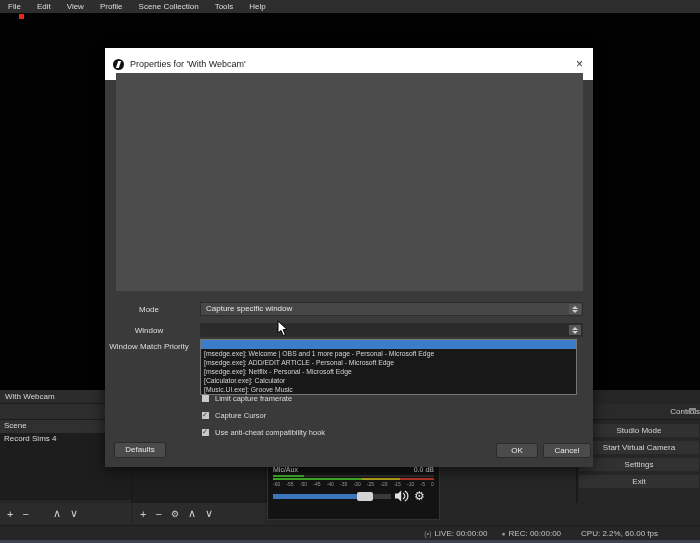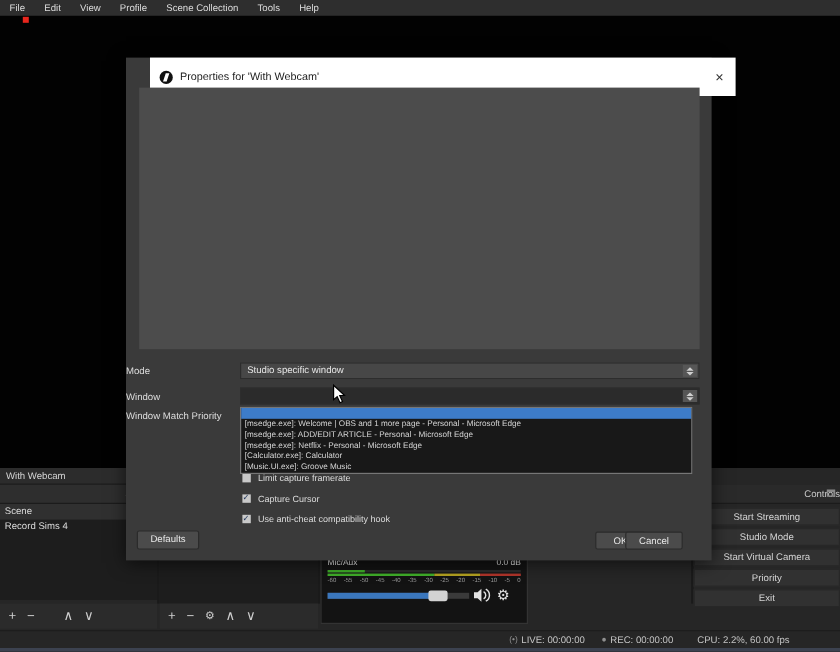--- a/index.html
+++ b/index.html
@@ -65,29 +65,29 @@
                font-size:8px; color:#c4c4c4; padding-right:42px; z-index:2; }
   #statusbar .sicon { color:#8f8f8f; font-size:7px; margin-right:3px; }
   #status-live { margin-right:14px; }
   #status-rec { margin-right:20px; }
   #bottom-strip { position:absolute; left:0; top:540px; width:700px; height:3px; background:#3c4250; z-index:2; }
 
   
   #dialog { position:absolute; left:105px; top:48px; width:488px; height:419px; z-index:10;
             box-shadow:0 3px 14px rgba(0,0,0,.6); background:#3a3a3a; }
   #dlg-titlebar { position:absolute; left:0; top:0; width:100%; height:23px; background:#ffffff;
-                  display:flex; align-items:center; padding:16px 8px;margin-left:20px; }
+                  display:flex; align-items:center; padding:16px 8px; }
   #dlg-icon { width:11px; height:11px; border-radius:50%; background:#111; margin-right:6px; position:relative; }
   #dlg-icon::after { content:""; position:absolute; left:4px; top:2px; width:3px; height:7px; background:#fff;
                      transform:skewX(-18deg); }
   #dlg-title { font-size:9px; color:#1c1c1c; flex:1; }
   #dlg-close { font-size:12px; color:#333; cursor:default; padding:0 2px; }
   #dlg-preview { position:absolute; left:11px; top:25px; width:467px; height:218px; background:#4c4c4c; }
 
-  .fld-label { position:absolute; left:0; width:88px; text-align:left; font-size:8px; color:#dedede; }
+  .fld-label { position:absolute; left:0; width:88px; text-align:center; font-size:8px; color:#dedede; }
   .fld-select { position:absolute; left:95px; width:383px; height:14px; background:#474747;
                 border:1px solid #2d2d2d; font-size:8px; color:#e6e6e6; padding:1px 16px 0 5px; }
   .fld-select.open { background:#2b2b2b; }
   .spin { position:absolute; right:1px; top:1px; bottom:1px; width:12px; background:#565656;
           display:flex; flex-direction:column; align-items:center; justify-content:center; gap:1px; }
   .spin i { width:0; height:0; border-left:3px solid transparent; border-right:3px solid transparent; }
   .spin .up { border-bottom:3px solid #cfcfcf; }
   .spin .dn { border-top:3px solid #cfcfcf; }
 
   #win-list { position:absolute; left:95px; top:291px; width:377px; height:56px; background:#181818;
@@ -98,21 +98,21 @@
 
   .chk-row { position:absolute; left:97px; display:flex; align-items:center; height:10px; }
   .chk-box { width:7px; height:7px; background:#c9c9c9; margin-right:6px; position:relative; }
   .chk-box.checked::after { content:"✓"; position:absolute; left:0px; top:-1px; font-size:7px; color:#253a5e; }
   .chk-label { font-size:7.5px; color:#dcdcdc; }
 
   .dlg-btn { position:absolute; height:16px; background:#4b4b4b; border:1px solid #2b2b2b; border-radius:2px;
              font-size:8px; color:#e8e8e8; text-align:center; padding-top:2px; cursor:default; }
   #btn-defaults { left:9px; top:394px; width:52px; }
   #btn-ok { left:391px; top:395px; width:42px; height:15px; }
-  #btn-cancel { left:416px; top:395px; width:48px; height:15px; }
+  #btn-cancel { left:438px; top:395px; width:48px; height:15px; }
 
   #cursor { position:absolute; left:277px; top:320px; z-index:30; }
 </style>
 </head>
 <body>
 
 <div id="app">
 
   <div id="menubar">
     <span>File</span>
@@ -201,24 +201,23 @@
       </div>
     </div>
     <div class="vdiv" style="left:576px;"></div>
 
     <div id="controls-col">
       <div class="dock-header">
         <span>Controls</span>
         <span id="dock-opts"></span>
       </div>
       <div id="controls-btns">
-        <div class="ctrl-btn">Start Streaming</div>
         <div class="ctrl-btn">Studio Mode</div>
         <div class="ctrl-btn">Start Virtual Camera</div>
-        <div class="ctrl-btn">Priority</div>
+        <div class="ctrl-btn">Settings</div>
         <div class="ctrl-btn">Exit</div>
       </div>
     </div>
   </div>
 
   <div id="statusbar">
     <span class="sicon">(•)</span>
     <span id="status-live">LIVE: 00:00:00</span>
     <span class="sicon">●</span>
     <span id="status-rec">REC: 00:00:00</span>
@@ -230,21 +229,21 @@
     <div id="dlg-titlebar">
       <span id="dlg-icon"></span>
       <span id="dlg-title">Properties for 'With Webcam'</span>
       <span id="dlg-close">×</span>
     </div>
 
     <div id="dlg-preview"></div>
 
     <div class="fld-label" style="top:257px;">Mode</div>
     <div class="fld-select" style="top:254px;">
-      <span>Studio specific window</span>
+      <span>Capture specific window</span>
       <span class="spin">
           <i class="up"></i>
           <i class="dn"></i>
         </span>
     </div>
 
     <div class="fld-label" style="top:278px;">Window</div>
     <div class="fld-select open" style="top:275px;">
       <span></span>
       <span class="spin">

